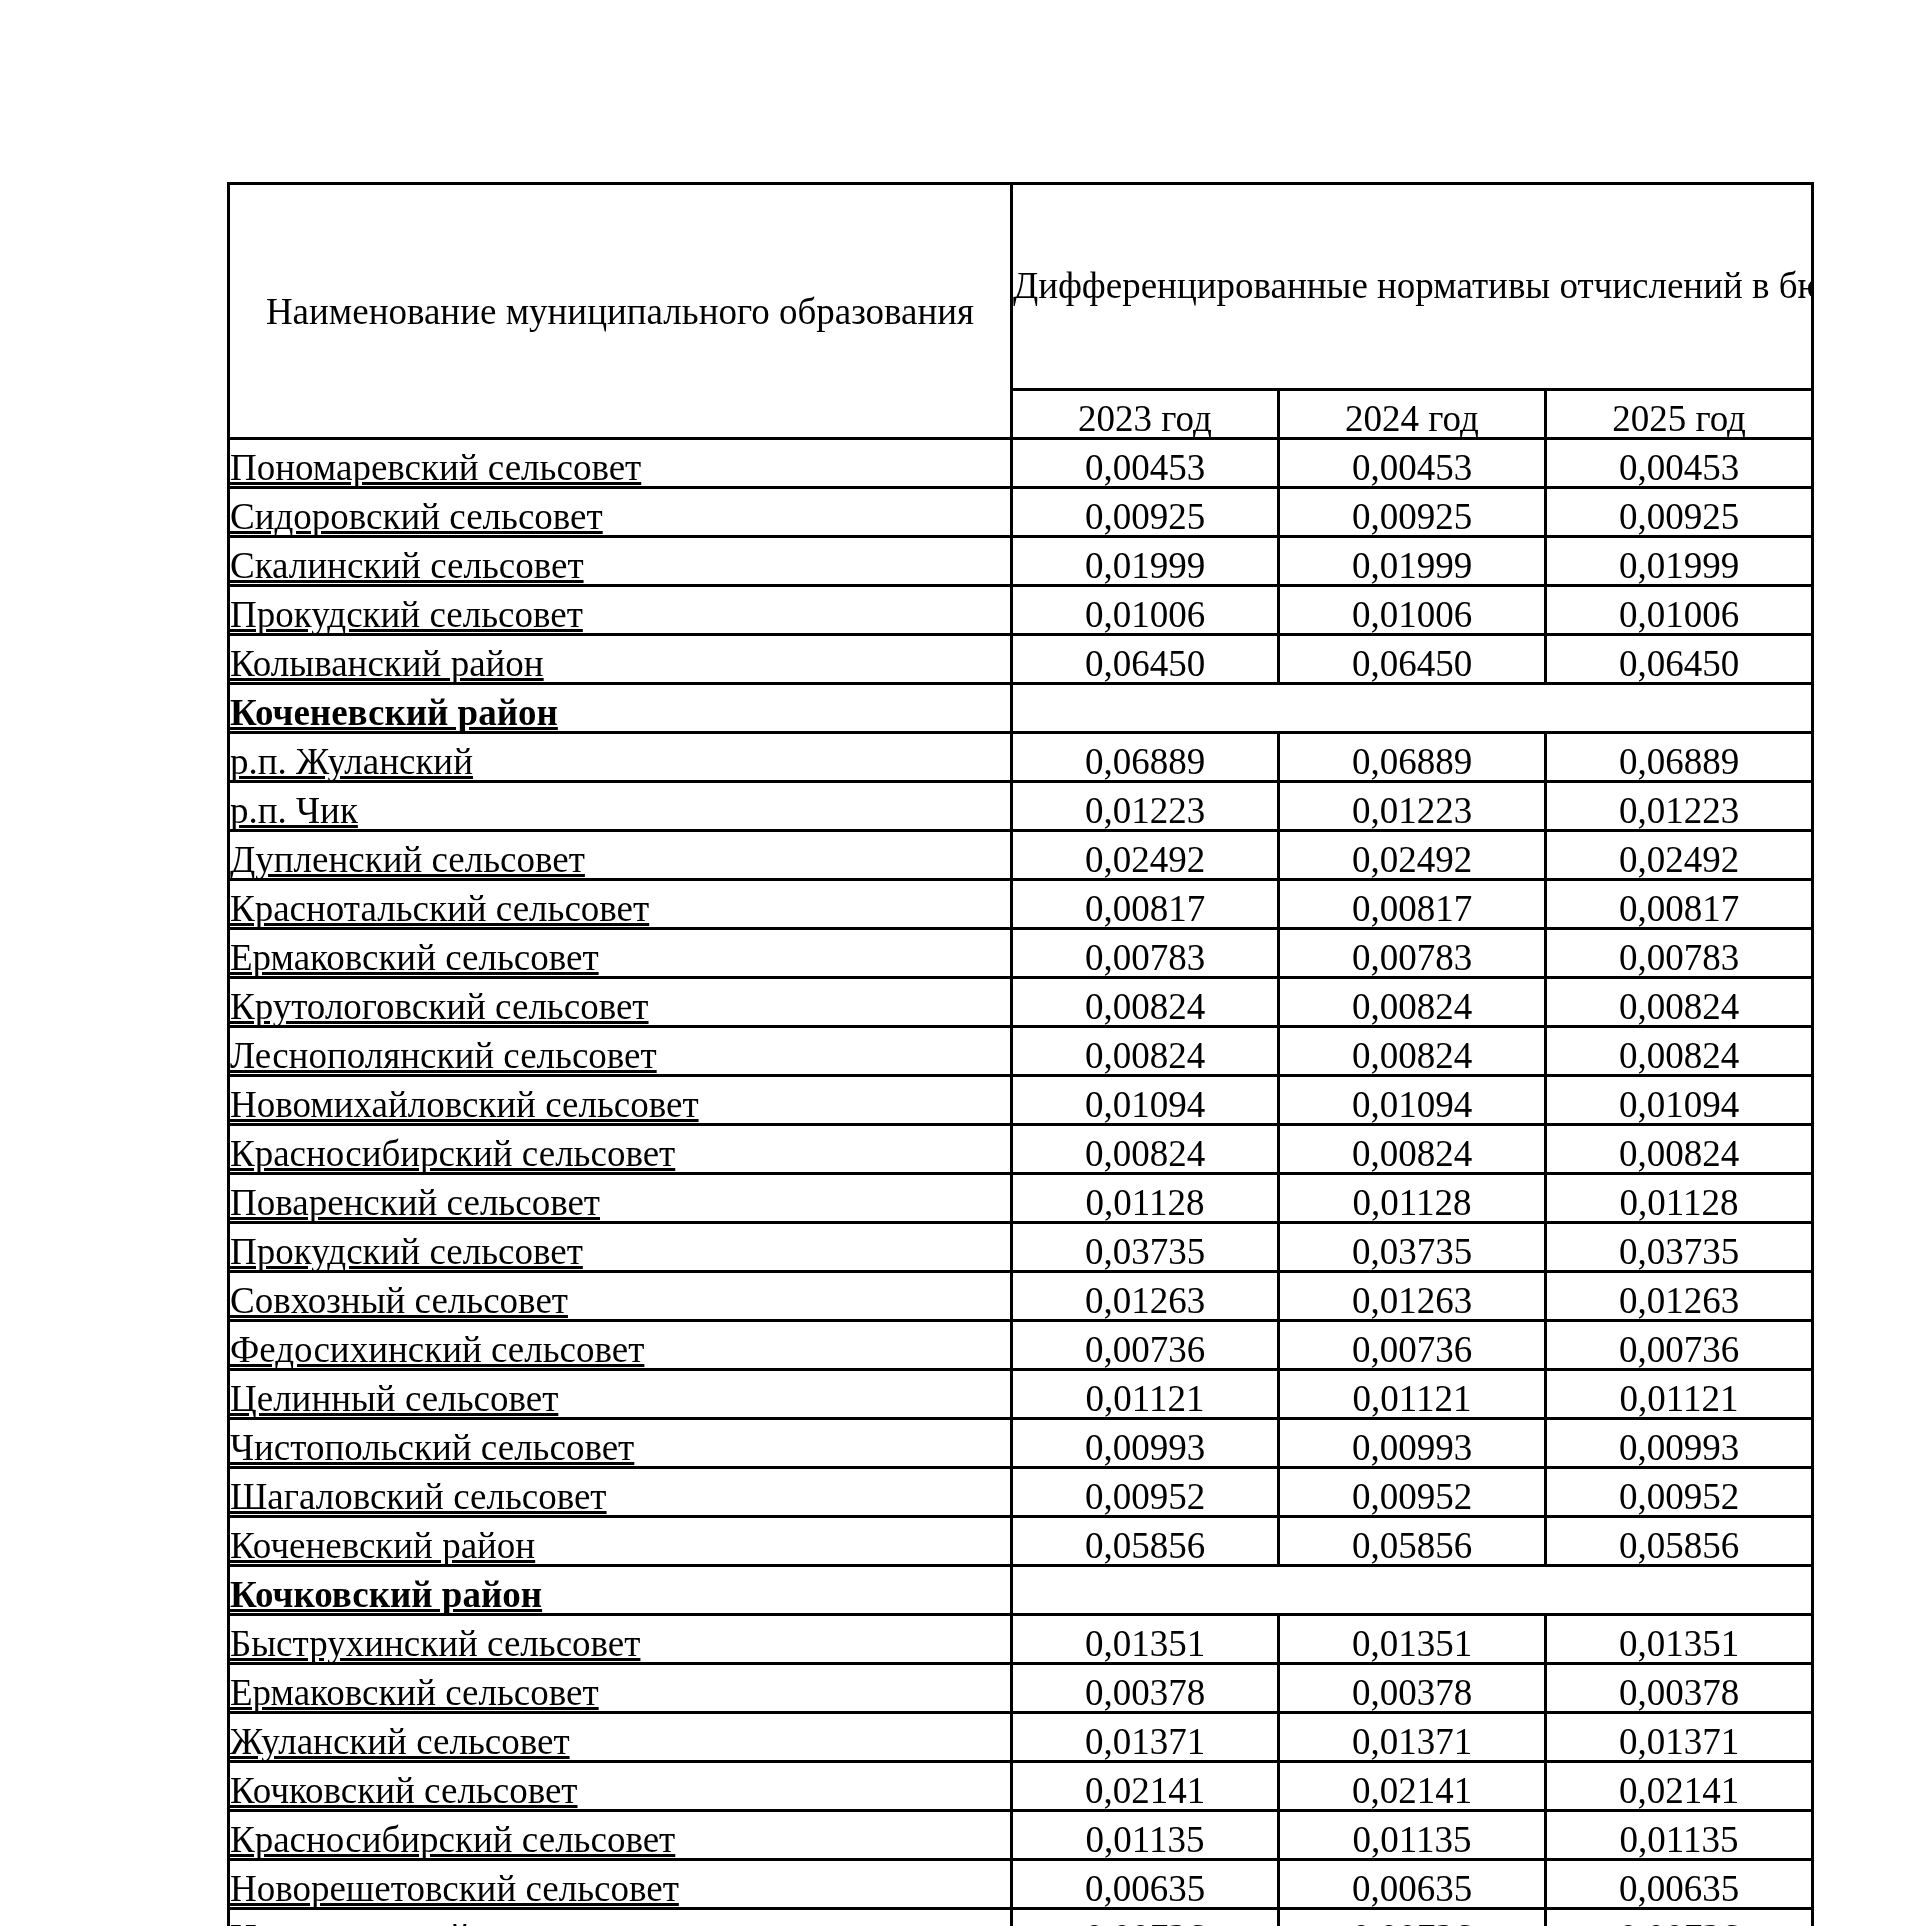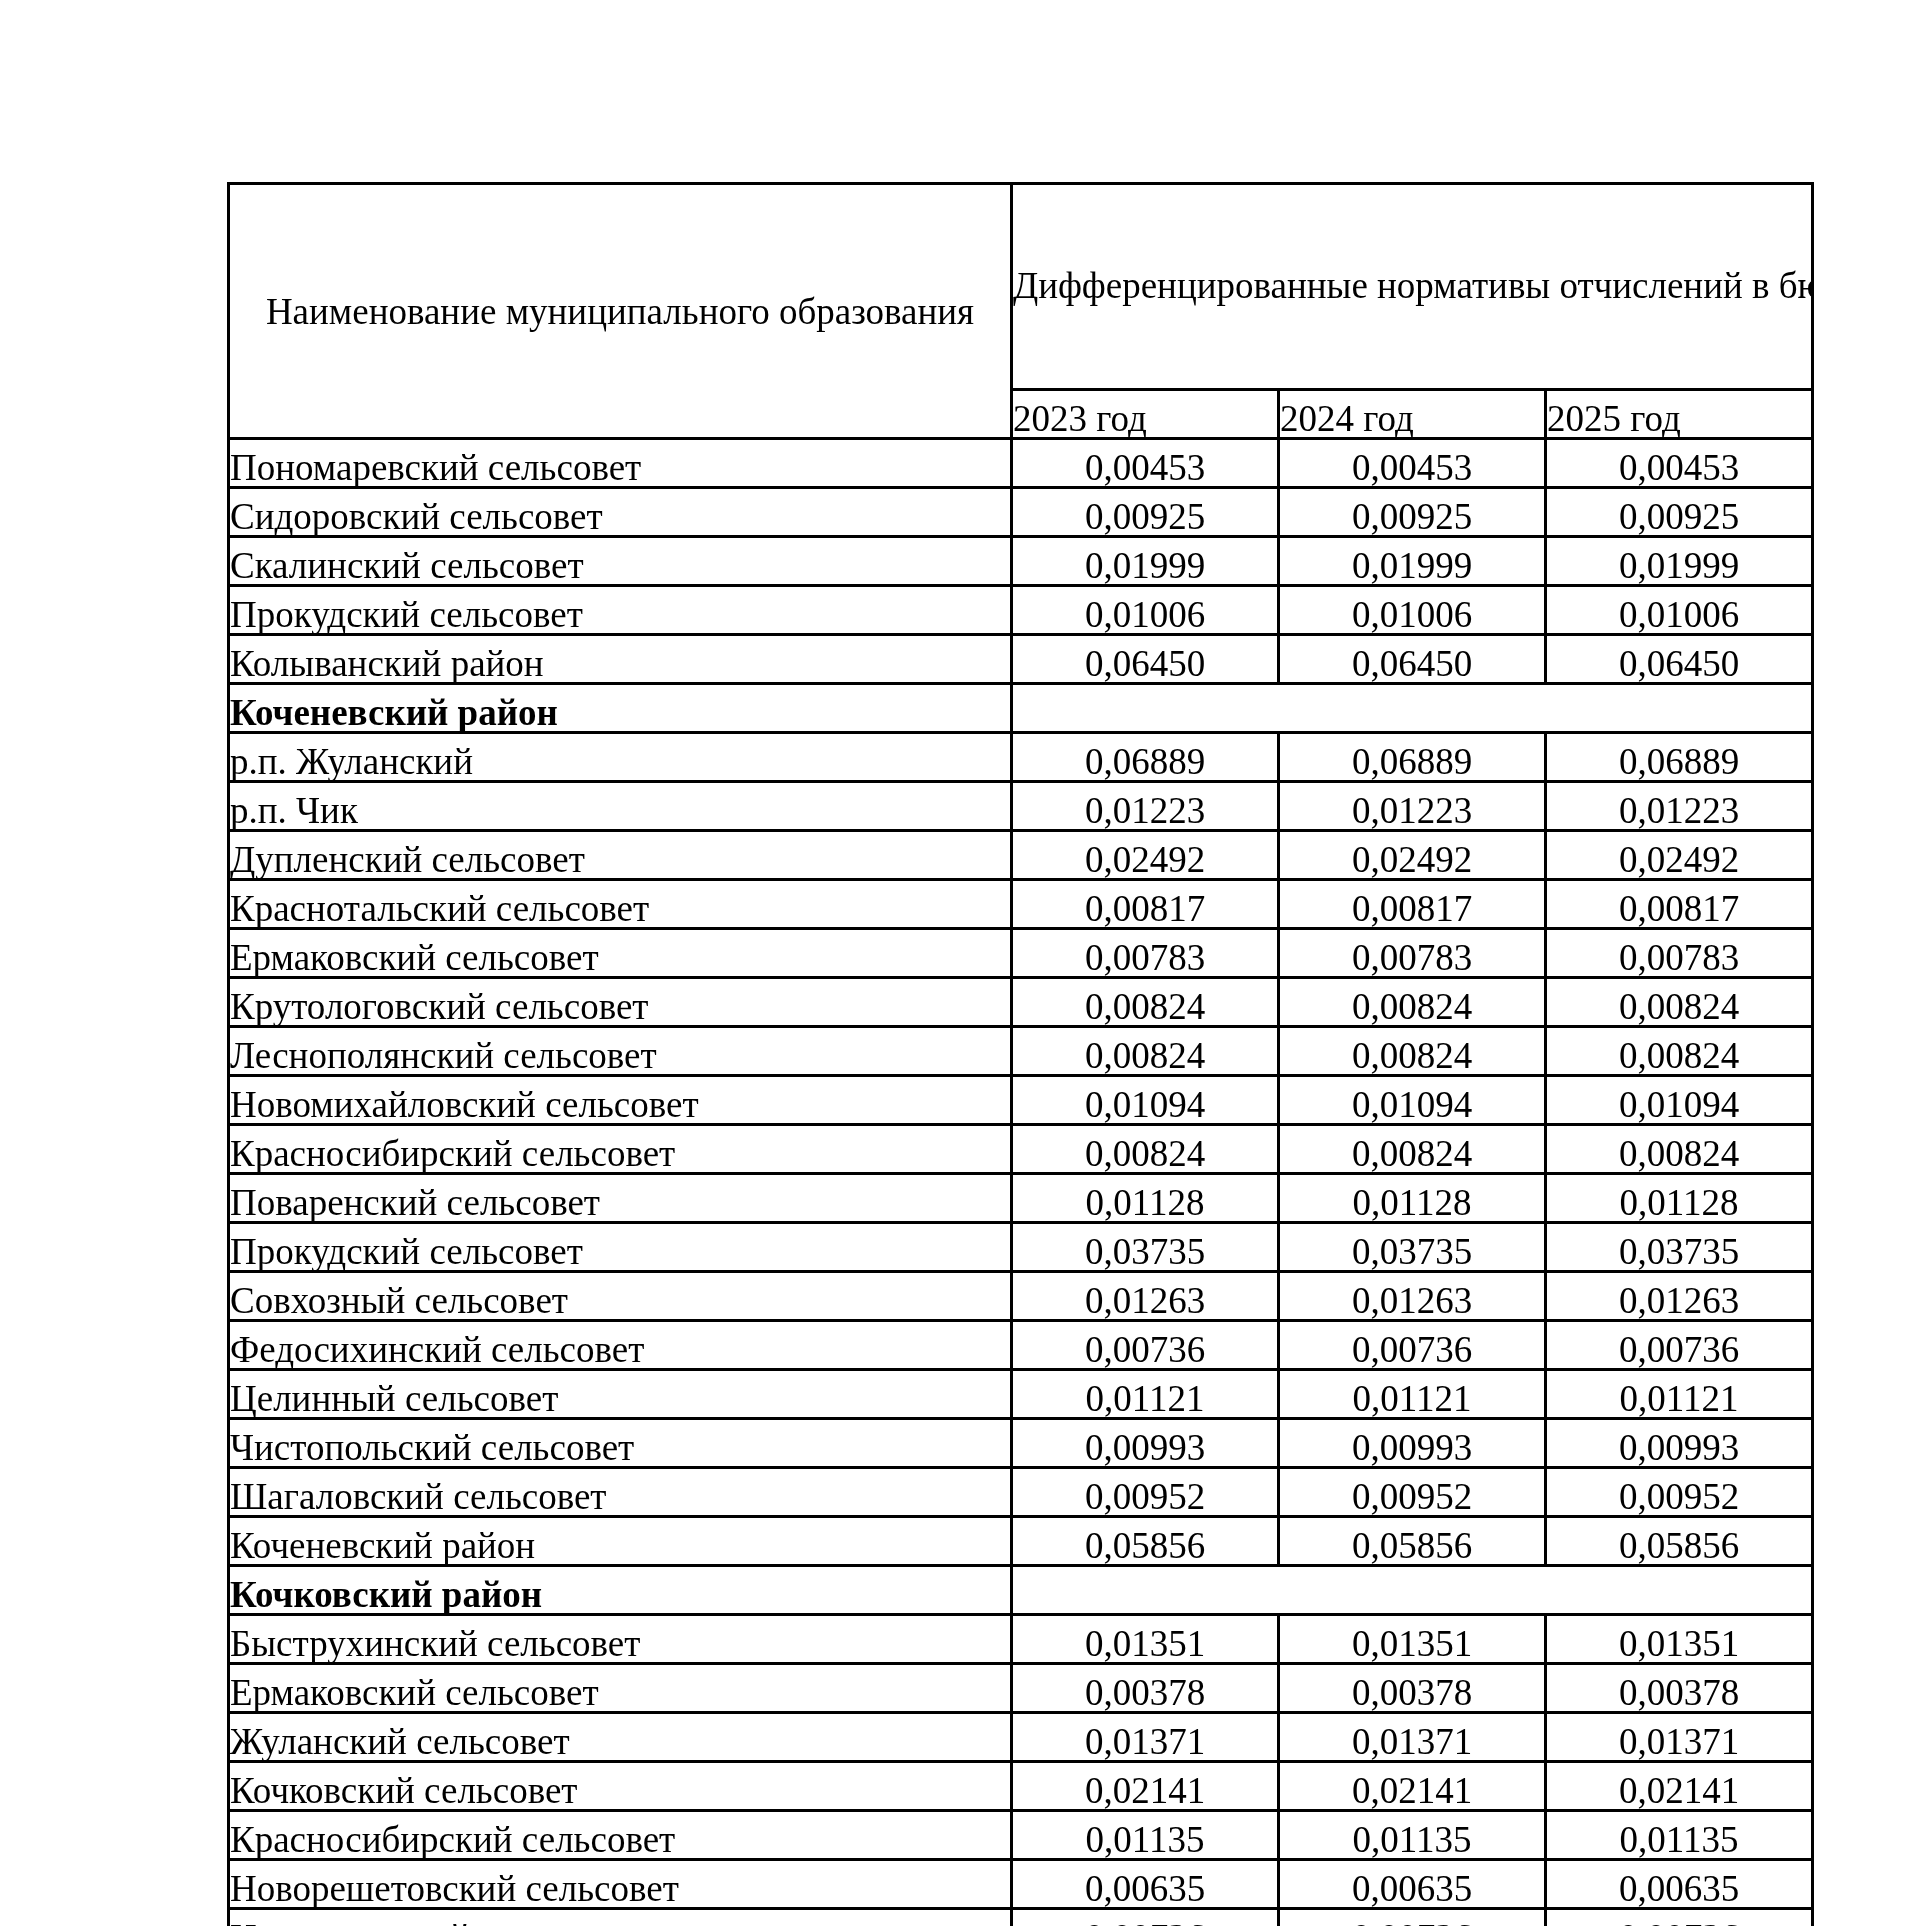--- a/index.html
+++ b/index.html
@@ -13,23 +13,23 @@
     font-size: 37px; line-height: 1;
   }
   table.norms td, table.norms th {
     border: 3.1px solid #000; padding: 0; font-weight: normal;
     white-space: nowrap; overflow: hidden;
   }
   col.c-name { width: 783px; }
   col.c-y { width: 267px; }
   th.h-name { height: 203px; vertical-align: middle; font-size: 37px; }
   th.h-main { height: 203px; text-align: center; vertical-align: middle; font-size: 37px; line-height: 1.3; white-space: normal; padding: 0 9.2px; }
-  th.h-year { height: 46px; text-align: left; vertical-align: bottom; padding-bottom: 2.3px; font-size: 37px; }
+  th.h-year { height: 46px; text-align: center; vertical-align: bottom; padding-bottom: 2.3px; font-size: 37px; }
   tr.r td { height: 46px; }
-  td.name { text-align: left; padding-left: 4.6px; vertical-align: bottom; padding-bottom: 2.3px; }
+  td.name { text-align: left; padding-left: 4.6px; vertical-align: bottom; padding-bottom: 2.3px; text-decoration: underline; }
   td.val { text-align: center; vertical-align: bottom; padding-bottom: 2.3px; }
   tr.grp td.name { font-weight: bold; }
 </style>
 </head>
 <body>
 
 <div class="page">
   <table class="norms">
     <colgroup>
       <col class="c-name">

